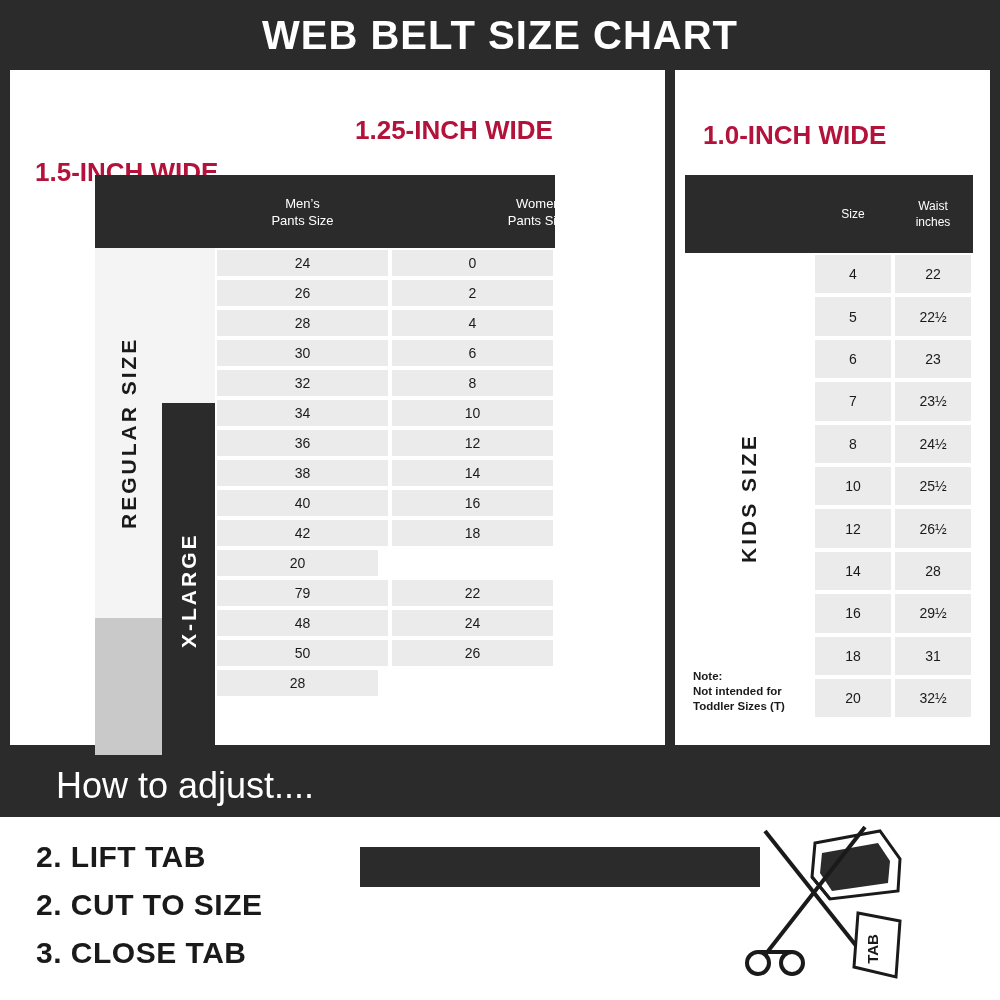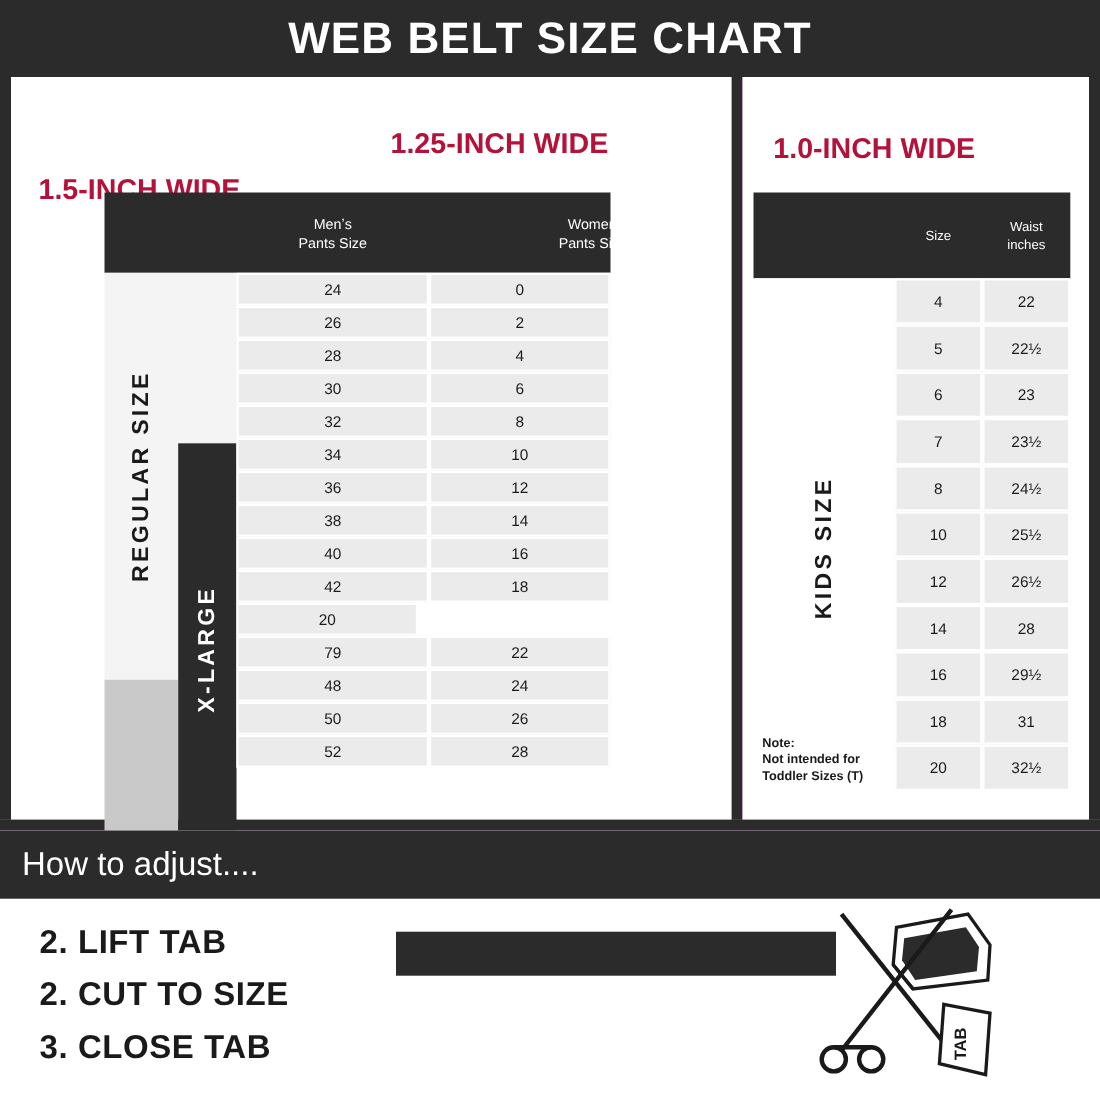--- a/index.html
+++ b/index.html
@@ -178,21 +178,21 @@
   .bottom {
     position: absolute; left: 0; top: 755px; width: 1000px; height: 245px;
     background: #ffffff;
   }
   .howto-bar {
     position: absolute; left: 0; top: 0; width: 1000px; height: 62px;
     background: #2b2b2b;
     display: flex; align-items: center;
   }
   .howto-text {
-    color: #ffffff; font-size: 30px; padding-left: 20px; font-weight: normal;
+    color: #ffffff; font-size: 36px; padding-left: 56px; font-weight: normal;
   }
   .steps {
     position: absolute; left: 36px; top: 78px;
     font-weight: bold; font-size: 30px; color: #1a1a1a; line-height: 48px;
     letter-spacing: 0.5px;
   }
   .belt-art { position: absolute; left: 360px; top: 70px; width: 620px; height: 175px; }
   .bottom-edge {
     position: absolute; left: 0; top: 990px; width: 1000px; height: 10px;
     background: #ffffff;
@@ -280,21 +280,20 @@
           </div>
           <div class="lc-row">
             <div class="lc-cell men">48</div>
             <div class="lc-cell women">24</div>
           </div>
           <div class="lc-row">
             <div class="lc-cell men">50</div>
             <div class="lc-cell women">26</div>
           </div>
           <div class="lc-row">
-            <div class="lc-cell men">52</div>
             <div class="lc-cell women">28</div>
           </div>
         </div>
     </div>
   </div>
 
   <div class="panel panel-right">
     <div class="panel-heading heading-10">1.0-INCH WIDE</div>
 
     <div class="right-chart">

